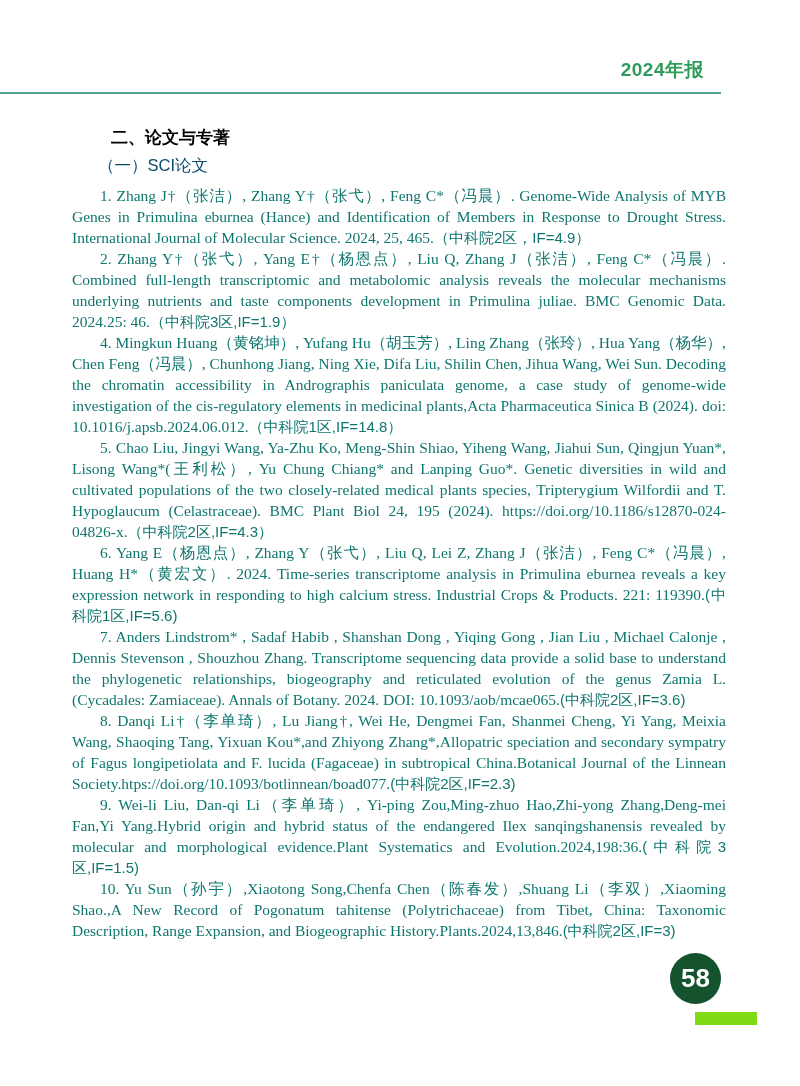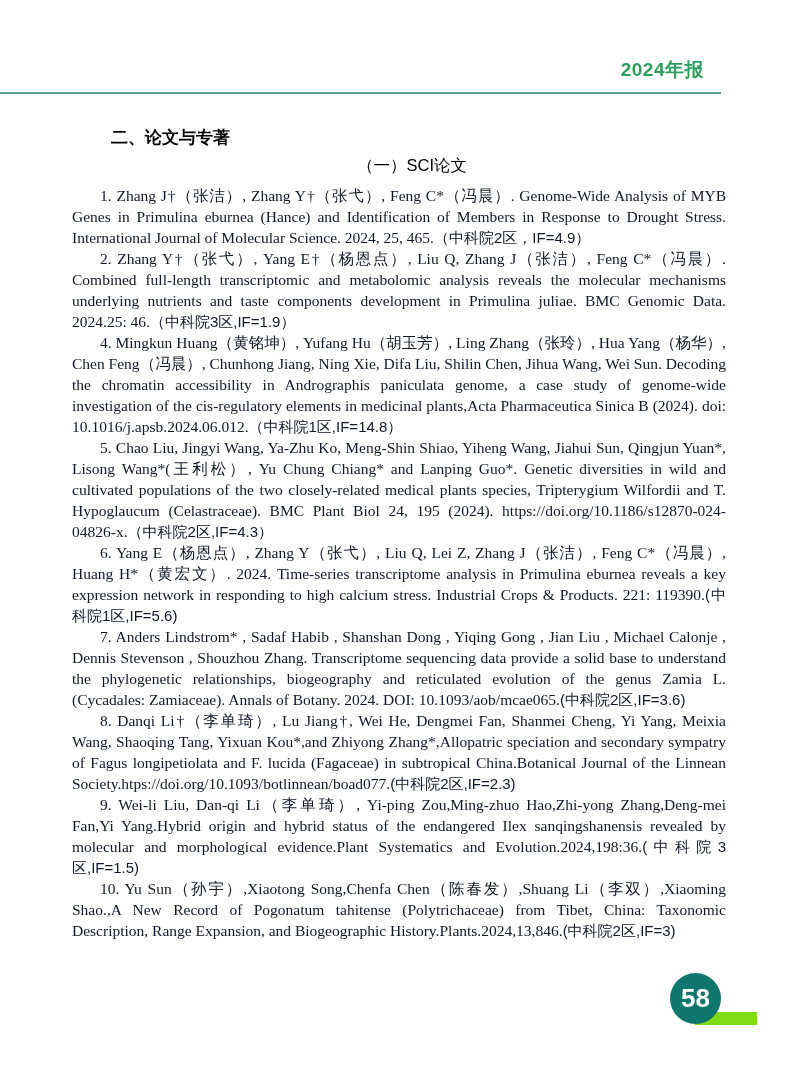--- a/index.html
+++ b/index.html
@@ -43,53 +43,52 @@
     font-family: "Liberation Sans", "DejaVu Sans", sans-serif;
     font-size: 17px;
     font-weight: bold;
     color: #000000;
   }
   .subsection-heading {
     margin: 0 0 8px 26px;
     font-family: "Liberation Sans", "DejaVu Sans", sans-serif;
     font-size: 16.5px;
     font-weight: normal;
-    color: #000000;
-    text-align: center;
+    color: #0c4a6e;
   }
   .paper {
     margin: 0;
     font-size: 15.5px;
     line-height: 21px;
     text-align: justify;
     text-indent: 28px;
-    color: #0f172a;
+    color: #0f766e;
   }
   .paper .cas {
     font-family: "Liberation Sans", "DejaVu Sans", sans-serif;
     font-size: 15px;
   }
   
   .page-bar {
     position: absolute;
     left: 695px;
     top: 1012px;
     width: 62px;
     height: 13px;
     background: #80db14;
     z-index: 1;
   }
   .page-badge {
     position: absolute;
     left: 670px;
-    top: 973px;
+    top: 953px;
     width: 51px;
     height: 51px;
     border-radius: 50%;
-    background: #0f766e;
+    background: #14532d;
     z-index: 2;
     display: flex;
     align-items: center;
     justify-content: center;
   }
   .page-badge span {
     font-family: "Liberation Sans", "DejaVu Sans", sans-serif;
     font-size: 26px;
     font-weight: bold;
     color: #ffffff;

